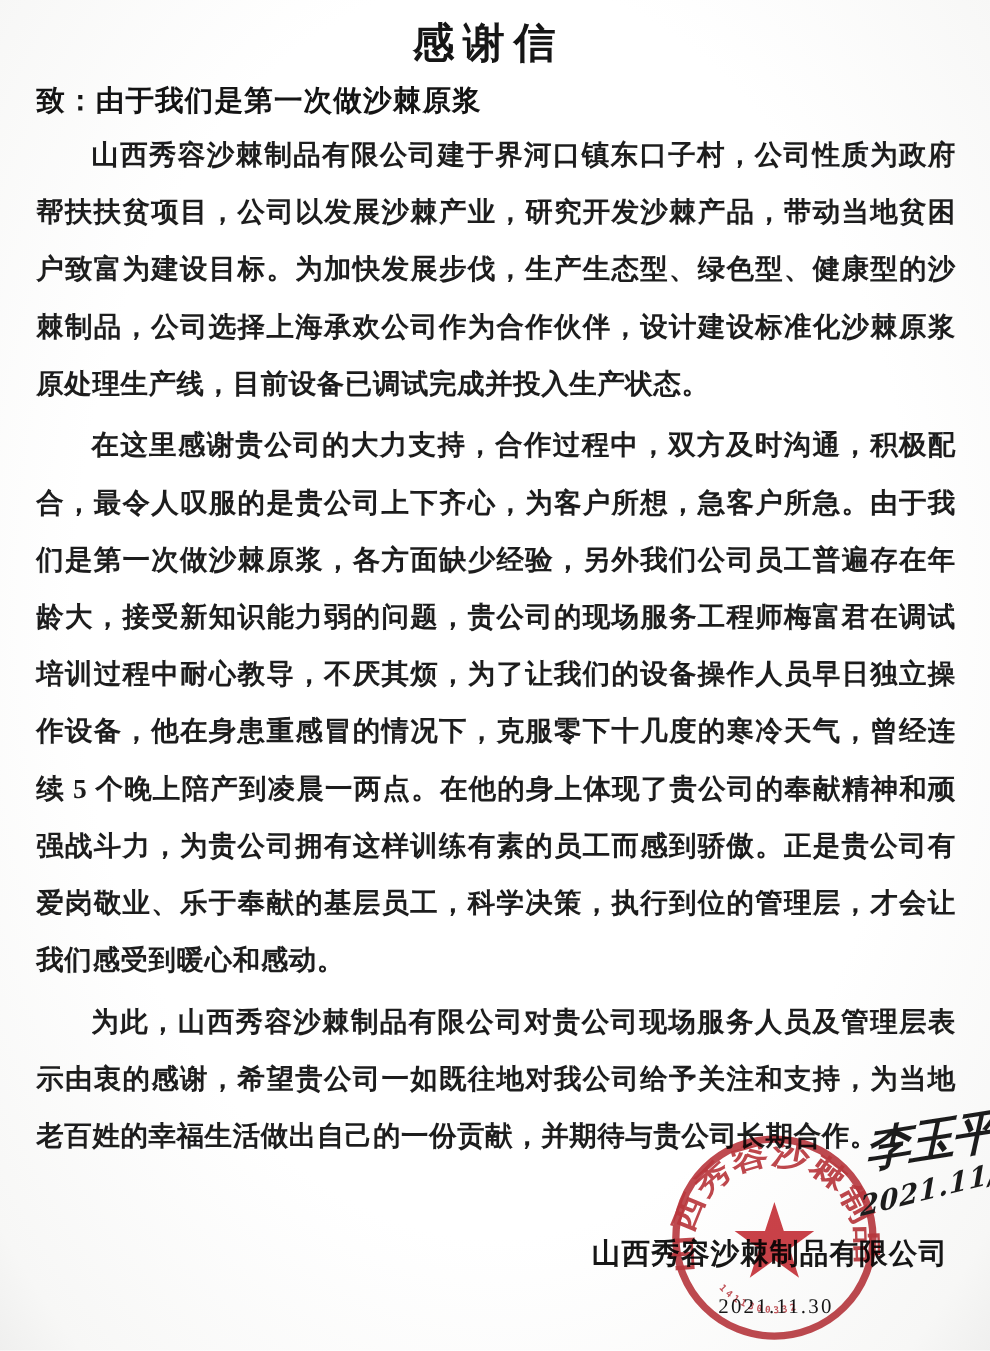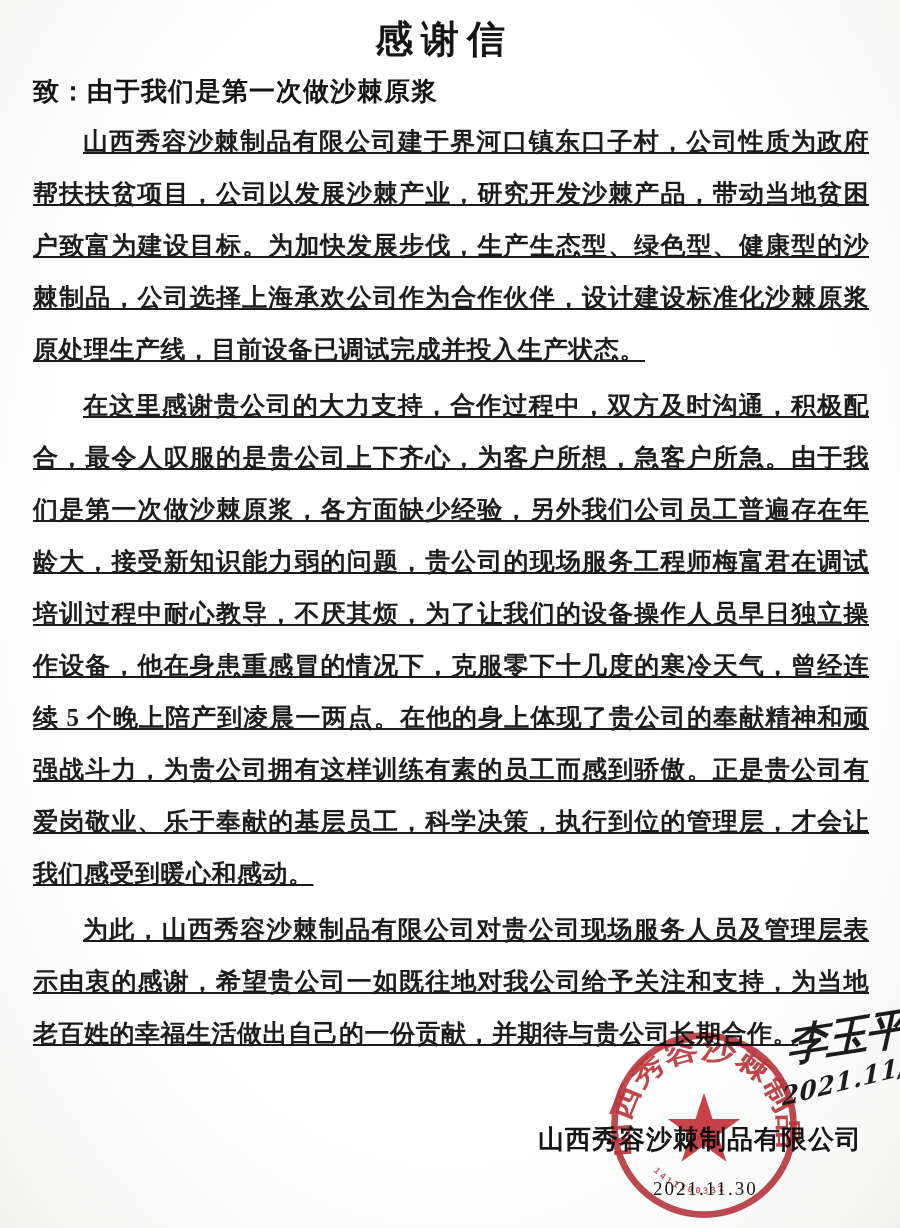--- a/index.html
+++ b/index.html
@@ -30,21 +30,20 @@
     left: 33px; top: 74px;
     font-size: 26px;
     font-weight: 700;
     letter-spacing: 1px;
     color: #141414;
   }
   .body-text {
     position: absolute;
     left: 33px; top: 116px;
     width: 836px;
-    text-decoration: underline;
   }
   .body-text p {
     margin: 0 0 4px 0;
     font-size: 25px;
     line-height: 52px;
     text-indent: 2em;
     text-align: justify;
     font-weight: 600;
     letter-spacing: 0.5px;
     color: #1d1d1d;

